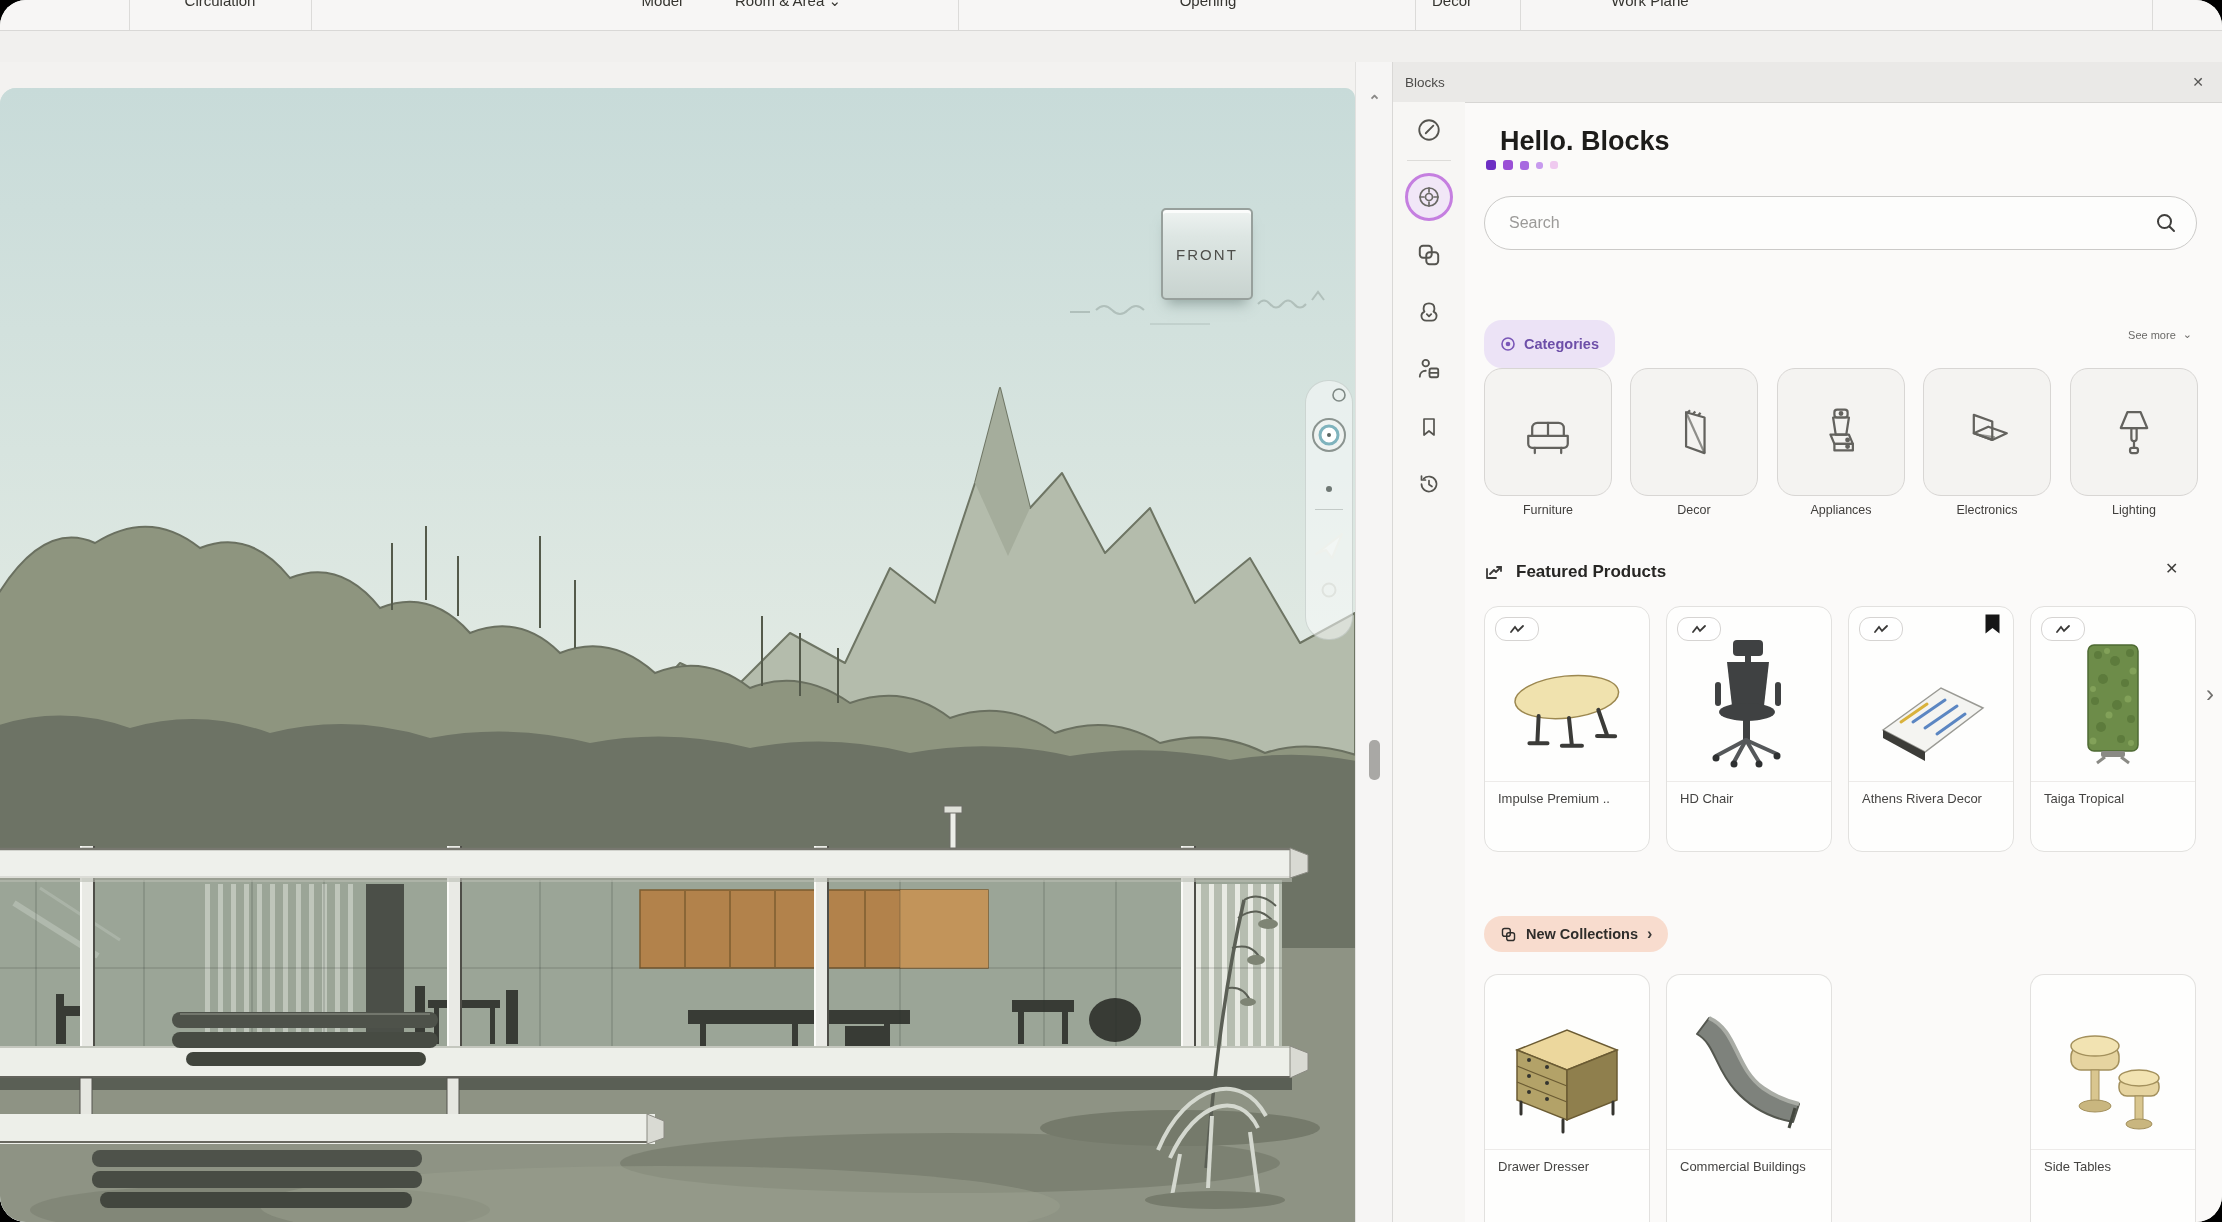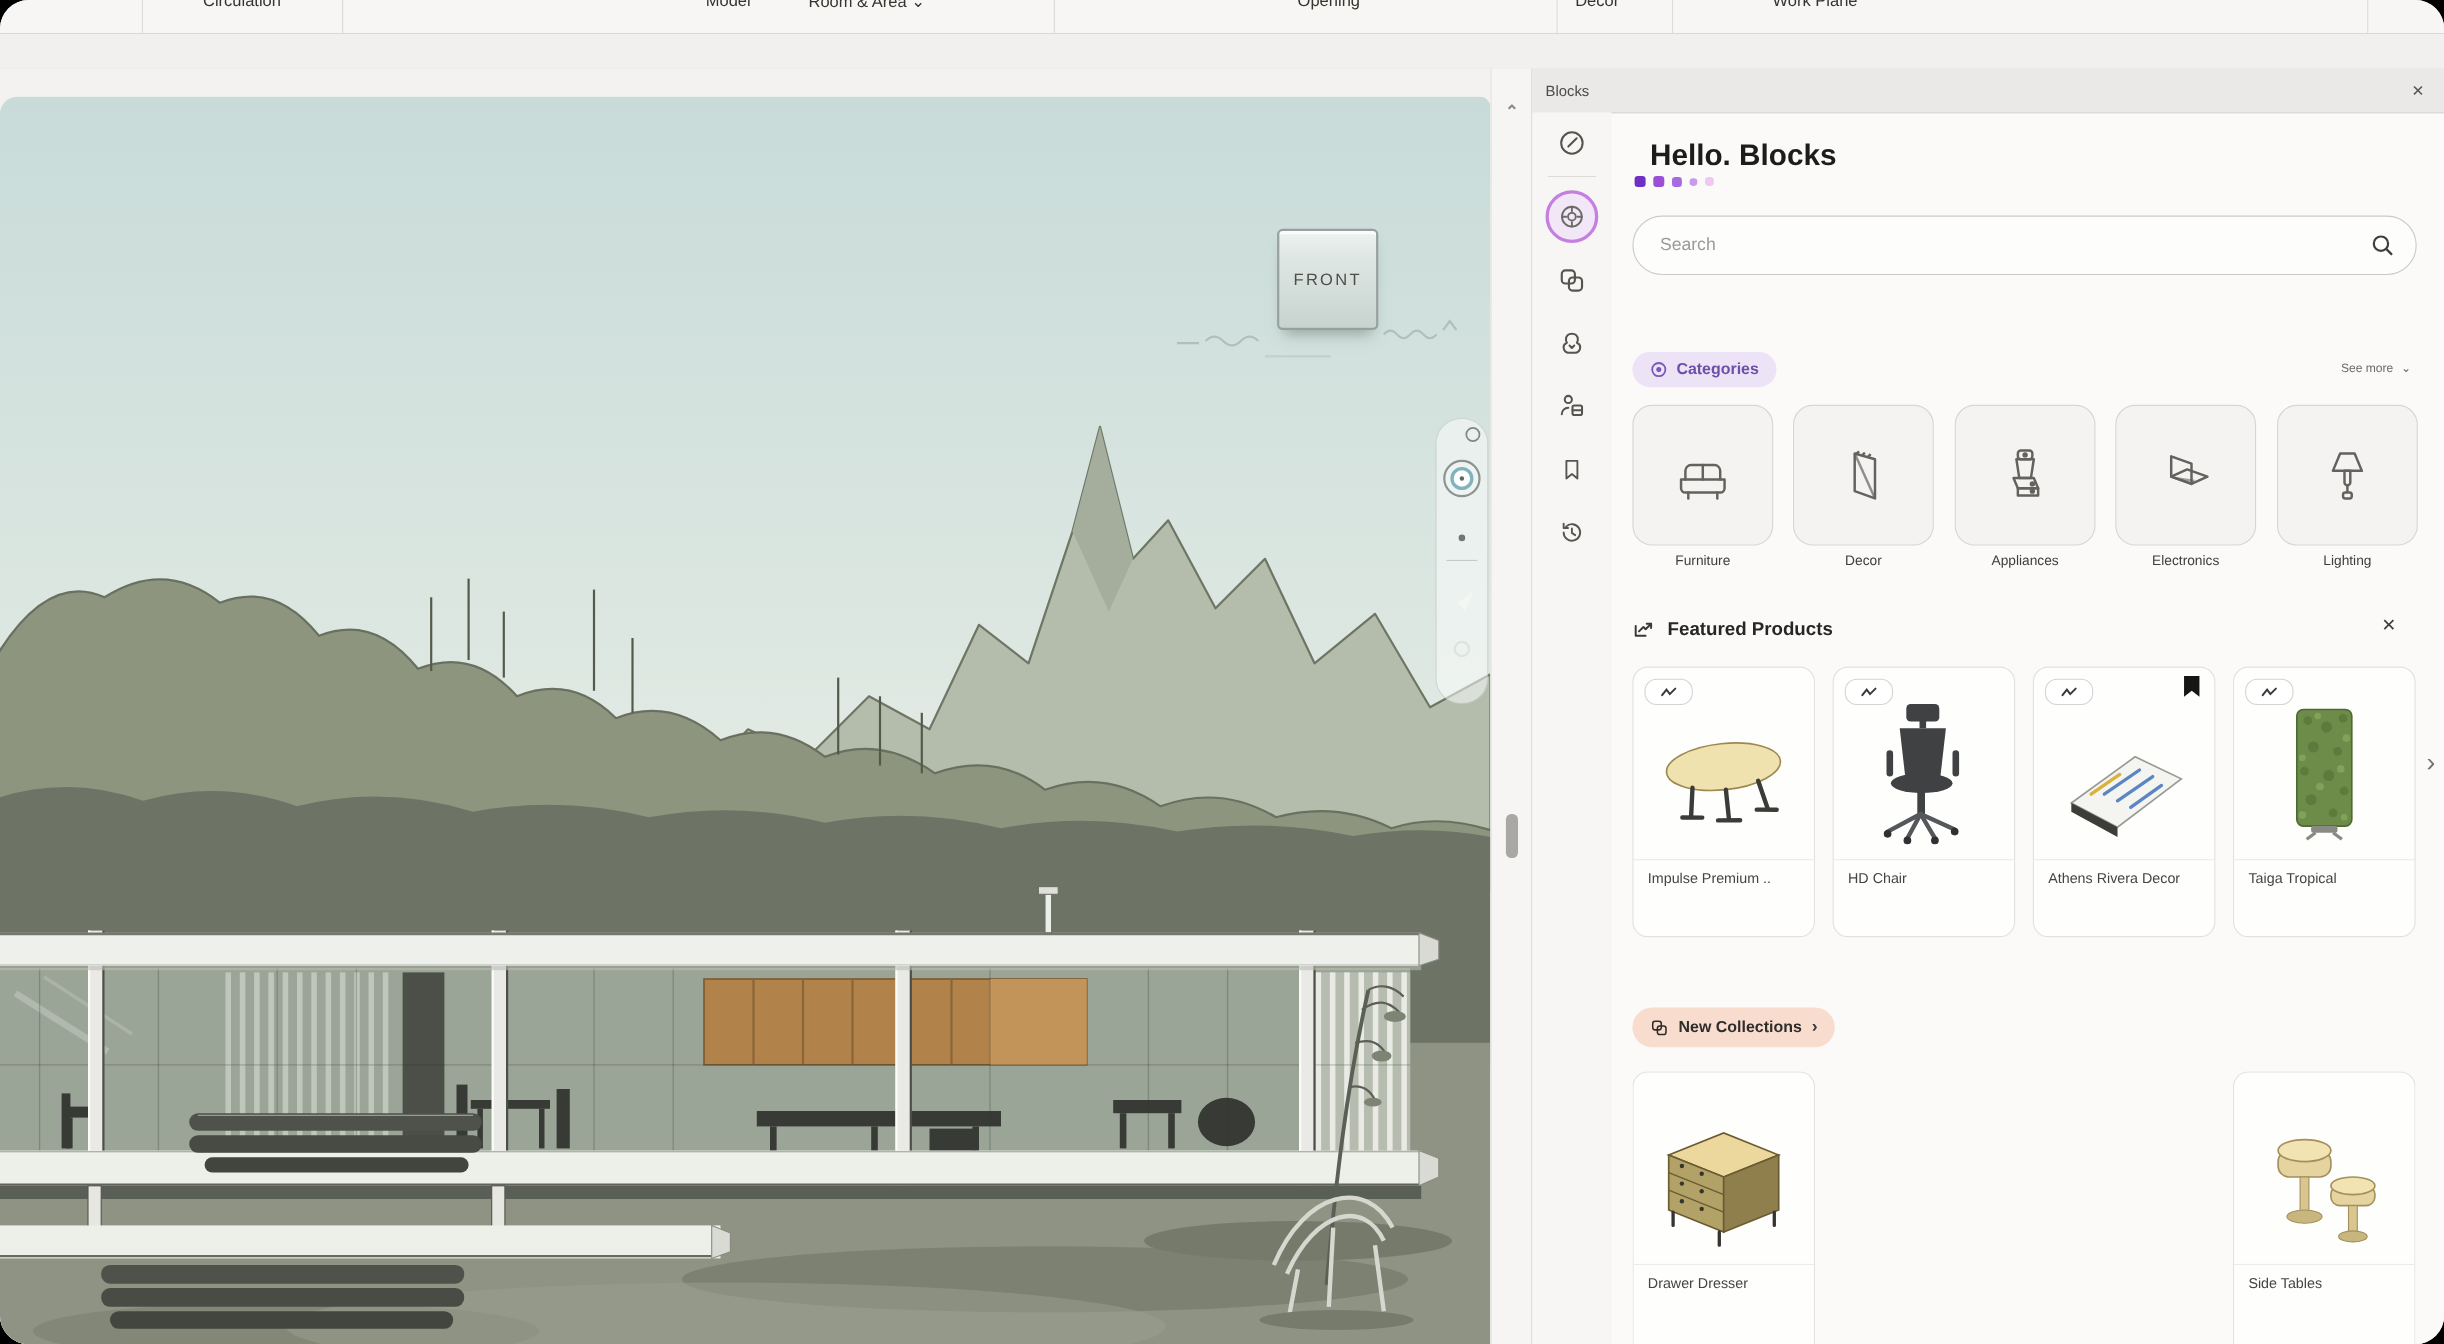--- a/index.html
+++ b/index.html
@@ -52,21 +52,21 @@
   .d3{width:9px;height:9px;background:#a76ae0;}  .d4{width:7px;height:7px;background:#c79aee;}
   .d5{width:8px;height:8px;background:#efc9ef;}
 
   .search{position:absolute;left:19px;top:94px;width:713px;height:54px;border:1.5px solid #cbcac8;
           border-radius:27px;background:#fdfdfc;box-sizing:border-box;}
   .search input{position:absolute;inset:0;border:none;background:transparent;outline:none;
           font-family:"Liberation Sans",sans-serif;font-size:16px;color:#4a4948;padding:0 60px 0 24px;}
   .search input::placeholder{color:#9b9a98;}
   .search .mag{position:absolute;right:18px;top:14px;}
 
-  .chip-cat{position:absolute;left:19px;top:218px;height:32px;border-radius:18px;background:#ece3f6;color:#6d4fa8;
+  .chip-cat{position:absolute;left:19px;top:218px;height:48px;border-radius:18px;background:#ece3f6;color:#6d4fa8;
             display:inline-flex;align-items:center;gap:8px;padding:0 16px;font-size:14.5px;font-weight:bold;}
   .see-more{position:absolute;right:30px;top:226px;font-size:11px;color:#6b6a68;display:flex;align-items:center;gap:7px;}
 
   .cat-card{position:absolute;top:266px;width:128px;height:128px;border-radius:18px;background:#f4f3f1;
             border:1.5px solid #d8d6d4;box-sizing:border-box;display:flex;align-items:center;justify-content:center;}
   .cat-label{position:absolute;top:401px;width:128px;text-align:center;font-size:12.5px;color:#403e3c;}
 
   .fp-head{position:absolute;left:19px;top:459px;display:flex;align-items:center;gap:10px;
            font-size:17px;font-weight:bold;color:#272624;}
   .fp-close{position:absolute;left:700px;top:457px;font-size:16px;color:#3e3d3b;}
@@ -640,20 +640,31 @@
               <line x1="24" y1="98" x2="24" y2="110"></line>
                   <line x1="66" y1="116" x2="66" y2="128"></line>
                   <line x1="116" y1="98" x2="116" y2="110"></line>
             </g>
           </svg>
         </div>
         <div class="pdiv"></div>
         <div class="plabel">Drawer Dresser</div>
       </div>
 
+      <div class="ccard" style="left:201px">
+        <div class="pimg">
+          <svg width="140" height="135" viewBox="0 0 140 135">
+            <path d="M30 14 C 58 26 56 64 84 84 C 98 94 112 98 120 100 L 114 118 C 92 114 72 104 56 86 C 36 64 36 40 18 30 Z" fill="#7e827c" stroke="#54574f" stroke-width="2" stroke-linejoin="round"></path>
+            <path d="M30 14 C 58 26 56 64 84 84 C 98 94 112 98 120 100" fill="none" stroke="#a9aca5" stroke-width="4"></path>
+            <line x1="116" y1="104" x2="110" y2="124" stroke="#44473f" stroke-width="3"></line>
+          </svg>
+        </div>
+        <div class="pdiv"></div>
+        <div class="plabel">Commercial Buildings</div>
+      </div>
 
 
       <div class="ccard" style="left:565px">
         <div class="pimg">
           <svg width="140" height="135" viewBox="0 0 140 135">
             <rect x="28" y="42" width="48" height="24" rx="10" fill="#e6d4a0" stroke="#a3905c" stroke-width="1.5"></rect>
             <ellipse cx="52" cy="42" rx="24" ry="10" fill="#f2e3b2" stroke="#a3905c" stroke-width="1.5"></ellipse>
             <rect x="48" y="66" width="8" height="34" fill="#d9c68f" stroke="#a3905c" stroke-width="1"></rect>
             <ellipse cx="52" cy="102" rx="16" ry="6" fill="#c9b67f" stroke="#a3905c" stroke-width="1"></ellipse>
             <rect x="76" y="74" width="40" height="18" rx="8" fill="#e6d4a0" stroke="#a3905c" stroke-width="1.5"></rect>

